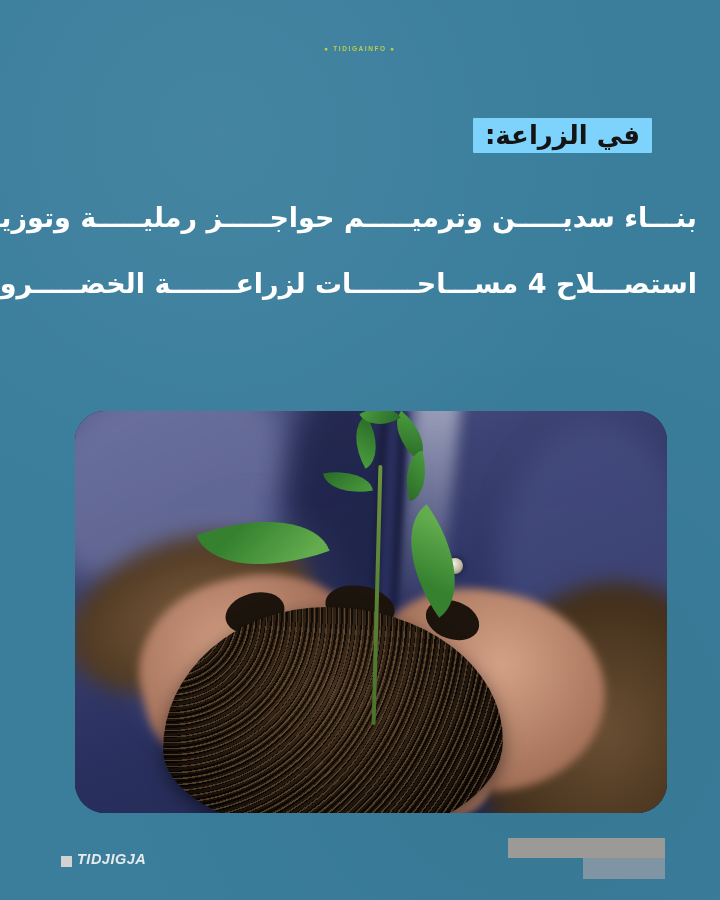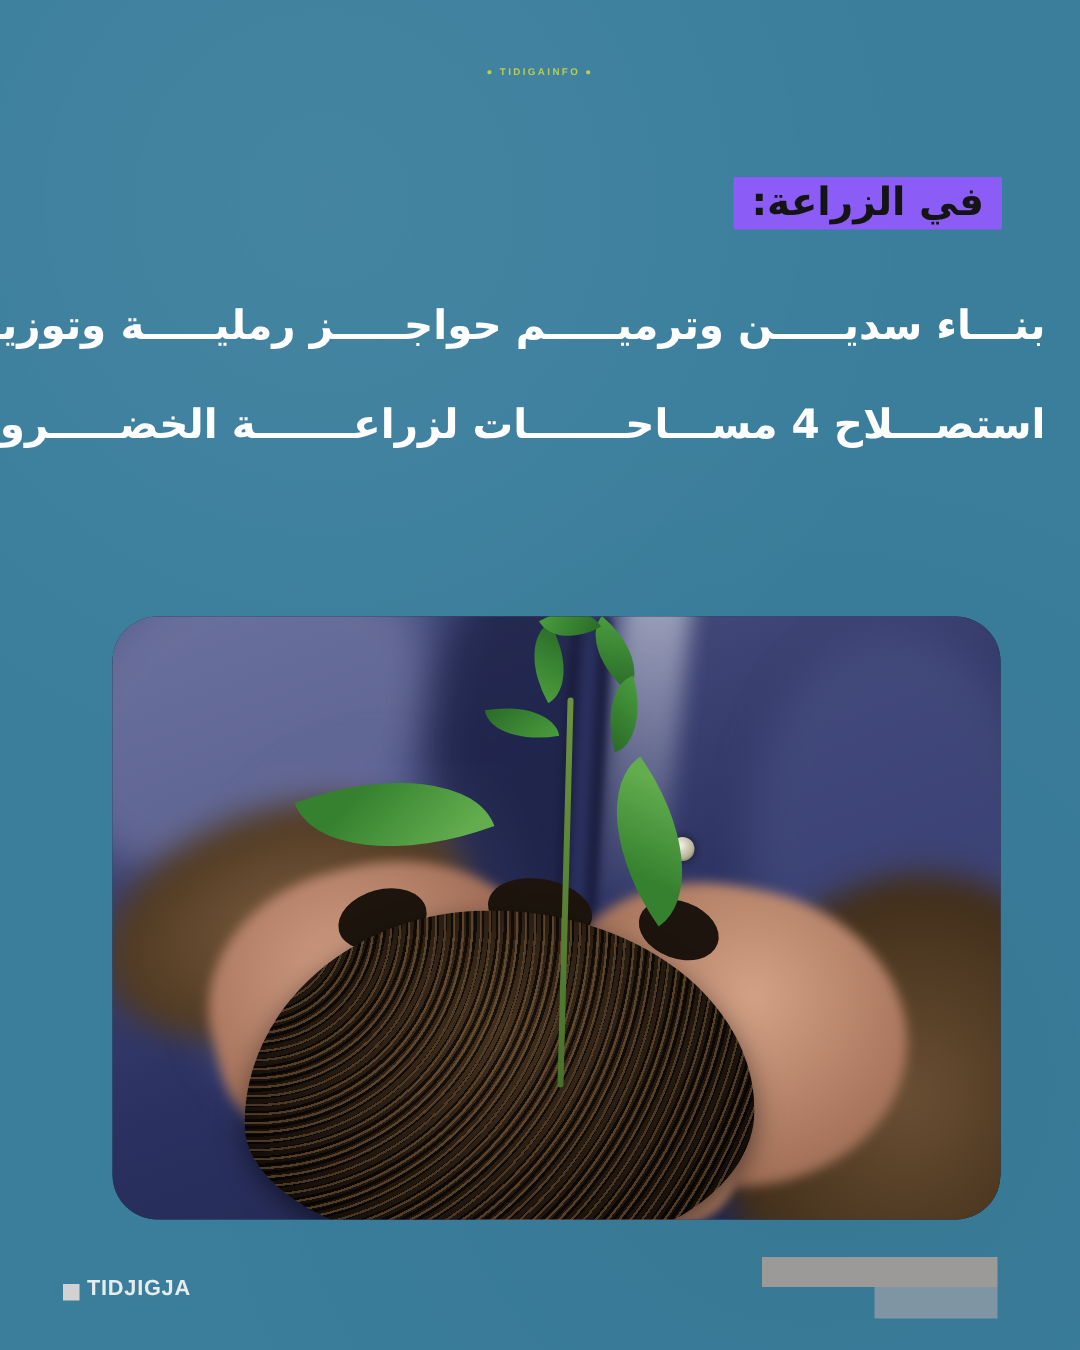--- a/index.html
+++ b/index.html
@@ -15,21 +15,21 @@
   
   .logo{position:absolute;top:44px;left:50%;transform:translateX(-50%);text-align:center;}
   .logo-main{position:relative;display:inline-block;direction:rtl;}
   .logo-name{color:#ffffff;font-size:31px;font-weight:bold;letter-spacing:0;line-height:1.1;}
   .logo-info{position:absolute;left:-14px;top:-9px;color:#e9d23c;font-size:13px;font-weight:bold;}
   .logo-sub{margin-top:1px;color:#b9cf4a;font-size:6.5px;letter-spacing:1.6px;
     font-family:"Liberation Sans", sans-serif;font-weight:bold;}
 
   
   .badge{
-    position:absolute;top:118px;right:52px;background:#8b5cf6;color:#141414;
+    position:absolute;top:118px;right:68px;background:#7dd3fc;color:#141414;
     direction:rtl;font-size:26px;font-weight:bold;line-height:35px;height:35px;
     padding:0 12px;border-radius:1px;
   }
 
   
   .content{position:absolute;top:199px;right:23px;left:45px;direction:rtl;
     color:#ffffff;text-align:right;}
   .content .line{font-size:27px;font-weight:bold;line-height:38px;white-space:nowrap;}
   .para2{margin-top:28px;}
 
@@ -81,22 +81,22 @@
   .lf-left{left:128px;top:72px;transform:rotate(160deg) scaleY(.5) ;width:120px;height:120px;}
   .lf-right{left:308px;top:100px;transform:rotate(55deg) scaleY(.55);width:100px;height:100px;}
   .lf-s{width:46px;height:46px;background:linear-gradient(135deg,#4a9c3e,#2a6b28);}
   .s1{left:268px;top:8px;transform:rotate(-120deg) scaleY(.6);}
   .s2{left:312px;top:2px;transform:rotate(40deg) scaleY(.6);}
   .s3{left:250px;top:48px;transform:rotate(170deg) scaleY(.55);}
   .s4{left:318px;top:42px;transform:rotate(75deg) scaleY(.55);}
   .s5{left:288px;top:-12px;transform:rotate(-30deg) scaleY(.7);width:34px;height:34px;}
 
   
-  .brand{position:absolute;left:42px;top:851px;display:flex;align-items:flex-end;gap:5px;
-    font-family:"Liberation Sans", sans-serif;}
+  .brand{position:absolute;left:61px;top:851px;display:flex;align-items:flex-end;gap:5px;
+    font-family:"Liberation Sans", sans-serif;font-style:italic;}
   .brand-square{width:11px;height:11px;background:#d2d2d2;}
   .brand-text{color:#e8ebec;font-size:14.5px;font-weight:bold;letter-spacing:.5px;}
   .wm-gray{position:absolute;left:508px;top:838px;width:157px;height:20px;background:#9b9a96;}
   .wm-blue{position:absolute;left:583px;top:858px;width:82px;height:21px;background:#7f95a3;}
 </style>
 </head>
 <body>
 
 <div class="logo">
   <div class="logo-sub">● TIDIGAINFO ●</div>

